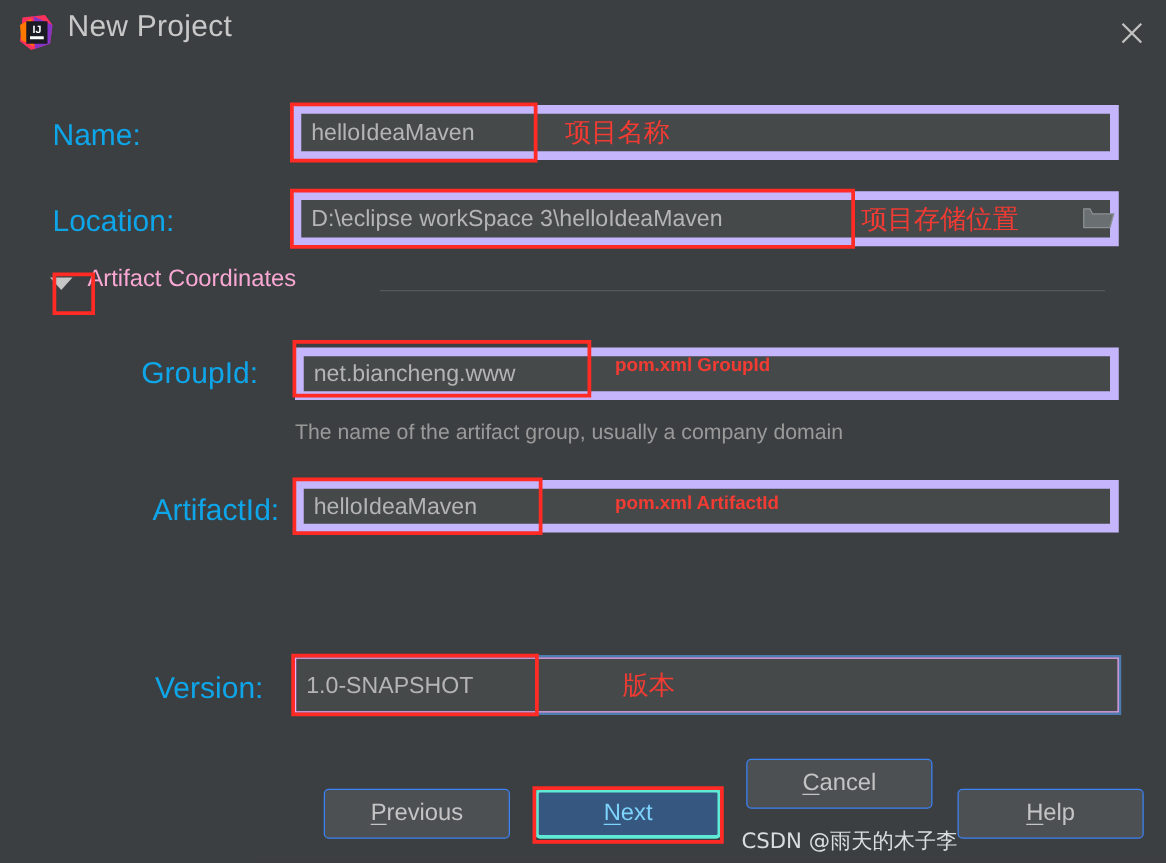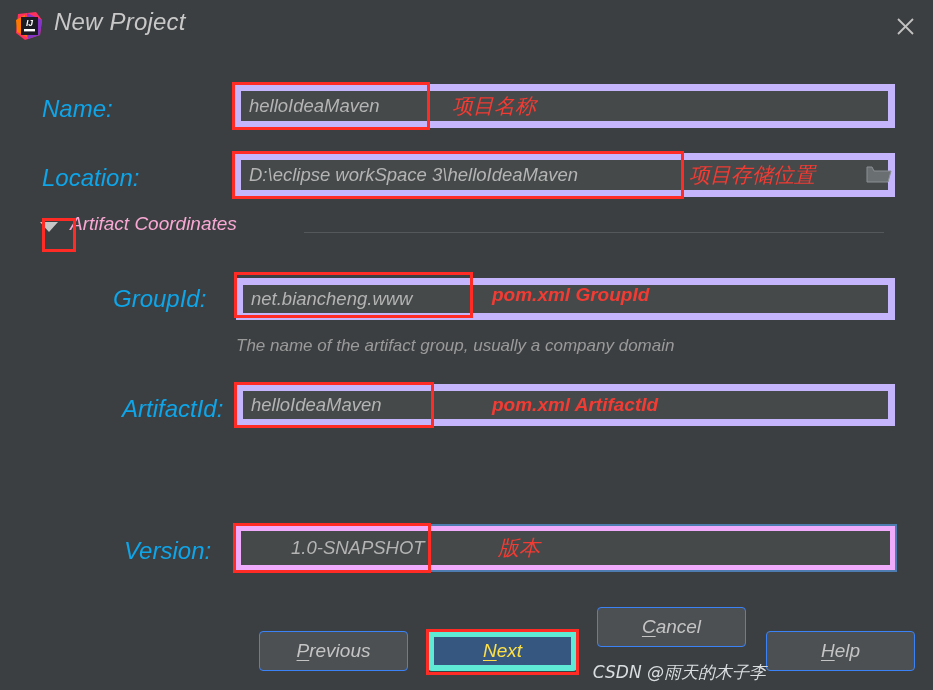--- a/index.html
+++ b/index.html
@@ -7,21 +7,20 @@
     width: 933px; height: 690px;
     background: #3c3f41;
     font-family: "Liberation Sans", sans-serif;
     overflow: hidden;
   }
   #dialog {
     position: relative;
     width: 770px; height: 690px;
     background: #3c3f41;
     color: #bbbbbb;
-    font-style: italic;
   }
 
   
   #titlebar {
     position: absolute; left: 0; top: 0; width: 933px; height: 52px;
     background: #3c3f41;
   }
   #app-icon {
     position: absolute; left: 14px; top: 11px; width: 30px; height: 30px;
   }
@@ -41,28 +40,28 @@
   .row-label {
     position: absolute;
     font-size: 24px; color: #0ea5e9; white-space: nowrap;
   }
   .field {
     position: absolute;
     background: #45494a;
     border: 7px solid #c4b5fd;
     display: flex; align-items: center;
   }
-  .field.focused { border: 5px solid #f0abfc; box-shadow: 0 0 0 2px #4e7cb0; padding-left: 42px; }
+  .field.focused { border: 1px solid #f0abfc; box-shadow: 0 0 0 2px #4e7cb0; }
   .field-value {
     font-size: 18.5px; color: #b4b4b4; white-space: nowrap;
     padding-left: 8px;
   }
   .annot {
     position: absolute;
-    color: #f23b33; font-size: 19px; font-weight: 700; white-space: nowrap;
+    color: #f23b33; font-size: 15px; font-weight: 700; white-space: nowrap;
   }
   .annot.cjk { font-family: "DejaVu Sans", sans-serif; font-weight: 400; font-size: 21px; }
   .hint {
     position: absolute;
     font-size: 17px; color: #9a9a9a; line-height: 26px;
     white-space: pre-line;
   }
   
   .redbox {
     position: absolute;
@@ -101,21 +100,21 @@
     position: absolute;
     height: 40px;
     background: #4c5052;
     border: 1px solid #3b82f6;
     border-radius: 4px;
     display: flex; align-items: center; justify-content: center;
     font-size: 19px; color: #c4c4c4;
     cursor: pointer;
   }
   .btn.primary {
-    background: #365880; border: 6px solid #5eead4; color: #fde047;
+    background: #365880; border: 3px solid #5eead4; color: #7dd3fc;
   }
   .btn u { text-underline-offset: 3px; }
 
   
   #watermark {
     position: absolute; right: 4px; bottom: 6px;
     font-family: "DejaVu Sans", sans-serif;
     font-size: 17px; color: #d9dde0;
     white-space: nowrap;
   }

